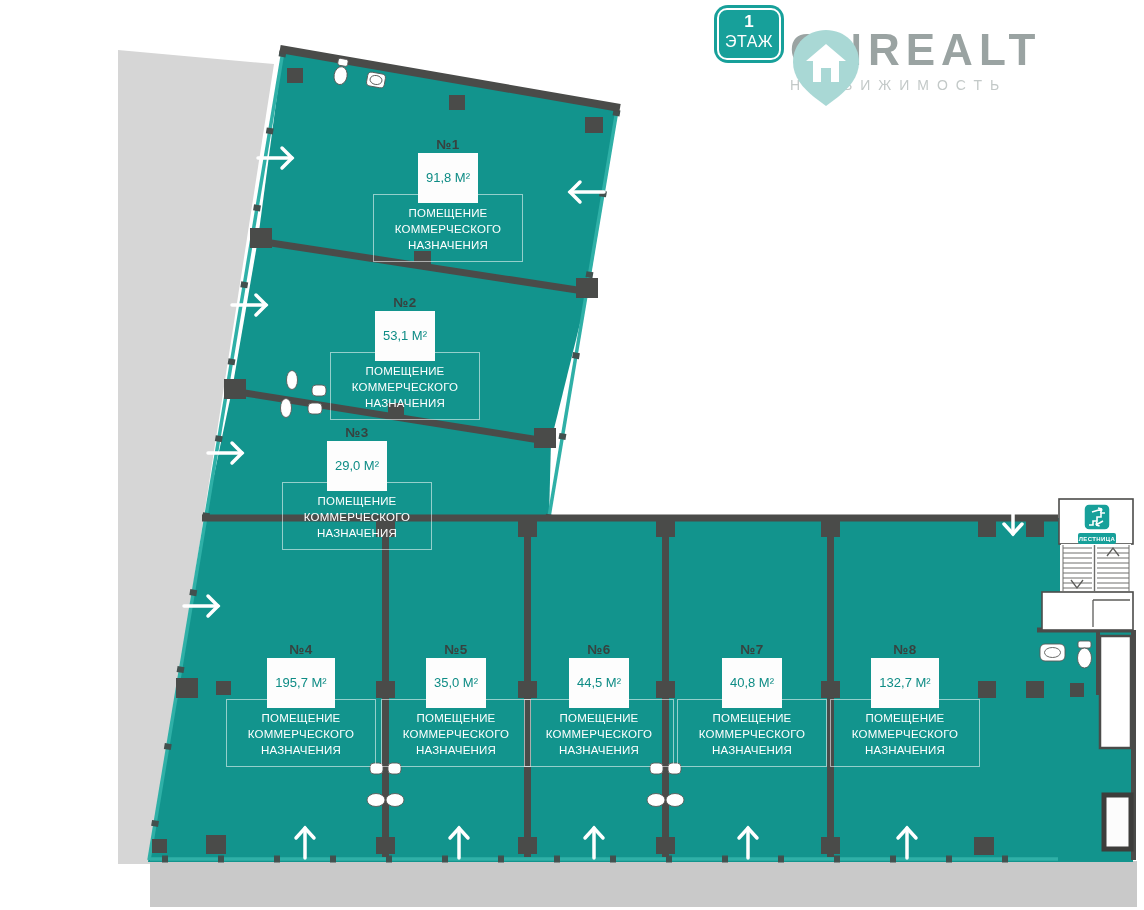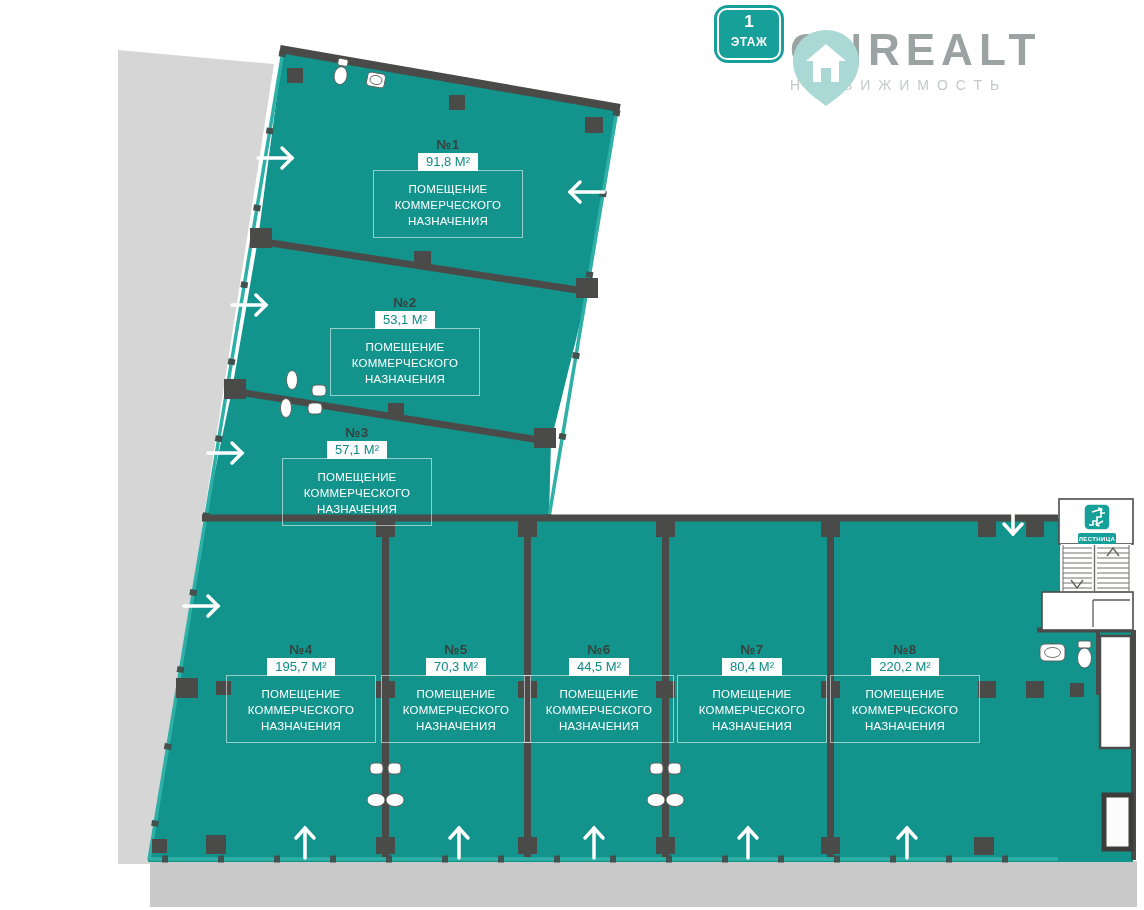--- a/index.html
+++ b/index.html
@@ -4,33 +4,33 @@
 <style>
   html,body{margin:0;padding:0;}
   body{width:1144px;height:910px;position:relative;background:#ffffff;
        font-family:"Liberation Sans",sans-serif;overflow:hidden;}
   svg{position:absolute;left:0;top:0;}
   
   .room-label{position:absolute;transform:translateX(-50%);text-align:center;
               width:150px;z-index:5;}
   .room-number{font-size:13.5px;font-weight:bold;color:#37423f;letter-spacing:.4px;}
   .room-area{display:inline-block;background:#fdfdfd;color:#0e8c85;font-size:13px;
-             padding:0 8px;line-height:18px;position:relative;z-index:2;
+             padding:16px 8px;line-height:18px;position:relative;z-index:2;
              margin:1px 0 -9px;}
   .room-box{border:1px solid rgba(255,255,255,.55);padding:11px 4px 7px;
             color:#ffffff;font-size:11.5px;line-height:1.38;letter-spacing:.2px;}
   
   .floor-badge{position:absolute;left:714px;top:5px;width:70px;height:58px;
                background:#17a09a;border-radius:14px;z-index:6;cursor:pointer;}
   .floor-badge .ring{position:absolute;inset:3px;border:2px solid #ffffff;
                      border-radius:10px;}
   .floor-badge .lvl{position:relative;display:block;text-align:center;color:#fff;
                     font-weight:bold;font-size:17px;line-height:22px;margin-top:6px;}
   .floor-badge .word{position:relative;display:block;text-align:center;color:#fff;
-                     font-weight:bold;font-size:12px;line-height:18px;letter-spacing:.5px;}
+                     font-weight:normal;font-size:16px;line-height:18px;letter-spacing:.5px;}
   
   .logo{position:absolute;left:790px;top:28px;display:flex;align-items:center;
         gap:12px;z-index:4;}
   .logo-name{font-size:44px;font-weight:bold;color:#9aa3a2;letter-spacing:6px;
              line-height:1;}
   .logo-sub{font-size:14px;color:#c3c9c8;letter-spacing:8px;margin-top:5px;}
 </style>
 </head>
 <body>
 
@@ -251,64 +251,64 @@
   <div class="room-number">№2</div>
   <div class="room-area">53,1 М²</div>
   <div class="room-box">
     <div>ПОМЕЩЕНИЕ</div>
     <div>КОММЕРЧЕСКОГО</div>
     <div>НАЗНАЧЕНИЯ</div>
   </div>
 </div>
 <div class="room-label" style="left:357px;top:425px">
   <div class="room-number">№3</div>
-  <div class="room-area">57,1 М²</div>
+  <div class="room-area">29,0 М²</div>
   <div class="room-box">
     <div>ПОМЕЩЕНИЕ</div>
     <div>КОММЕРЧЕСКОГО</div>
     <div>НАЗНАЧЕНИЯ</div>
   </div>
 </div>
 <div class="room-label" style="left:301px;top:642px">
   <div class="room-number">№4</div>
   <div class="room-area">195,7 М²</div>
   <div class="room-box">
     <div>ПОМЕЩЕНИЕ</div>
     <div>КОММЕРЧЕСКОГО</div>
     <div>НАЗНАЧЕНИЯ</div>
   </div>
 </div>
 <div class="room-label" style="left:456px;top:642px">
   <div class="room-number">№5</div>
-  <div class="room-area">70,3 М²</div>
+  <div class="room-area">35,0 М²</div>
   <div class="room-box">
     <div>ПОМЕЩЕНИЕ</div>
     <div>КОММЕРЧЕСКОГО</div>
     <div>НАЗНАЧЕНИЯ</div>
   </div>
 </div>
 <div class="room-label" style="left:599px;top:642px">
   <div class="room-number">№6</div>
   <div class="room-area">44,5 М²</div>
   <div class="room-box">
     <div>ПОМЕЩЕНИЕ</div>
     <div>КОММЕРЧЕСКОГО</div>
     <div>НАЗНАЧЕНИЯ</div>
   </div>
 </div>
 <div class="room-label" style="left:752px;top:642px">
   <div class="room-number">№7</div>
-  <div class="room-area">80,4 М²</div>
+  <div class="room-area">40,8 М²</div>
   <div class="room-box">
     <div>ПОМЕЩЕНИЕ</div>
     <div>КОММЕРЧЕСКОГО</div>
     <div>НАЗНАЧЕНИЯ</div>
   </div>
 </div>
 <div class="room-label" style="left:905px;top:642px">
   <div class="room-number">№8</div>
-  <div class="room-area">220,2 М²</div>
+  <div class="room-area">132,7 М²</div>
   <div class="room-box">
     <div>ПОМЕЩЕНИЕ</div>
     <div>КОММЕРЧЕСКОГО</div>
     <div>НАЗНАЧЕНИЯ</div>
   </div>
 </div>
 
 </body></html>

